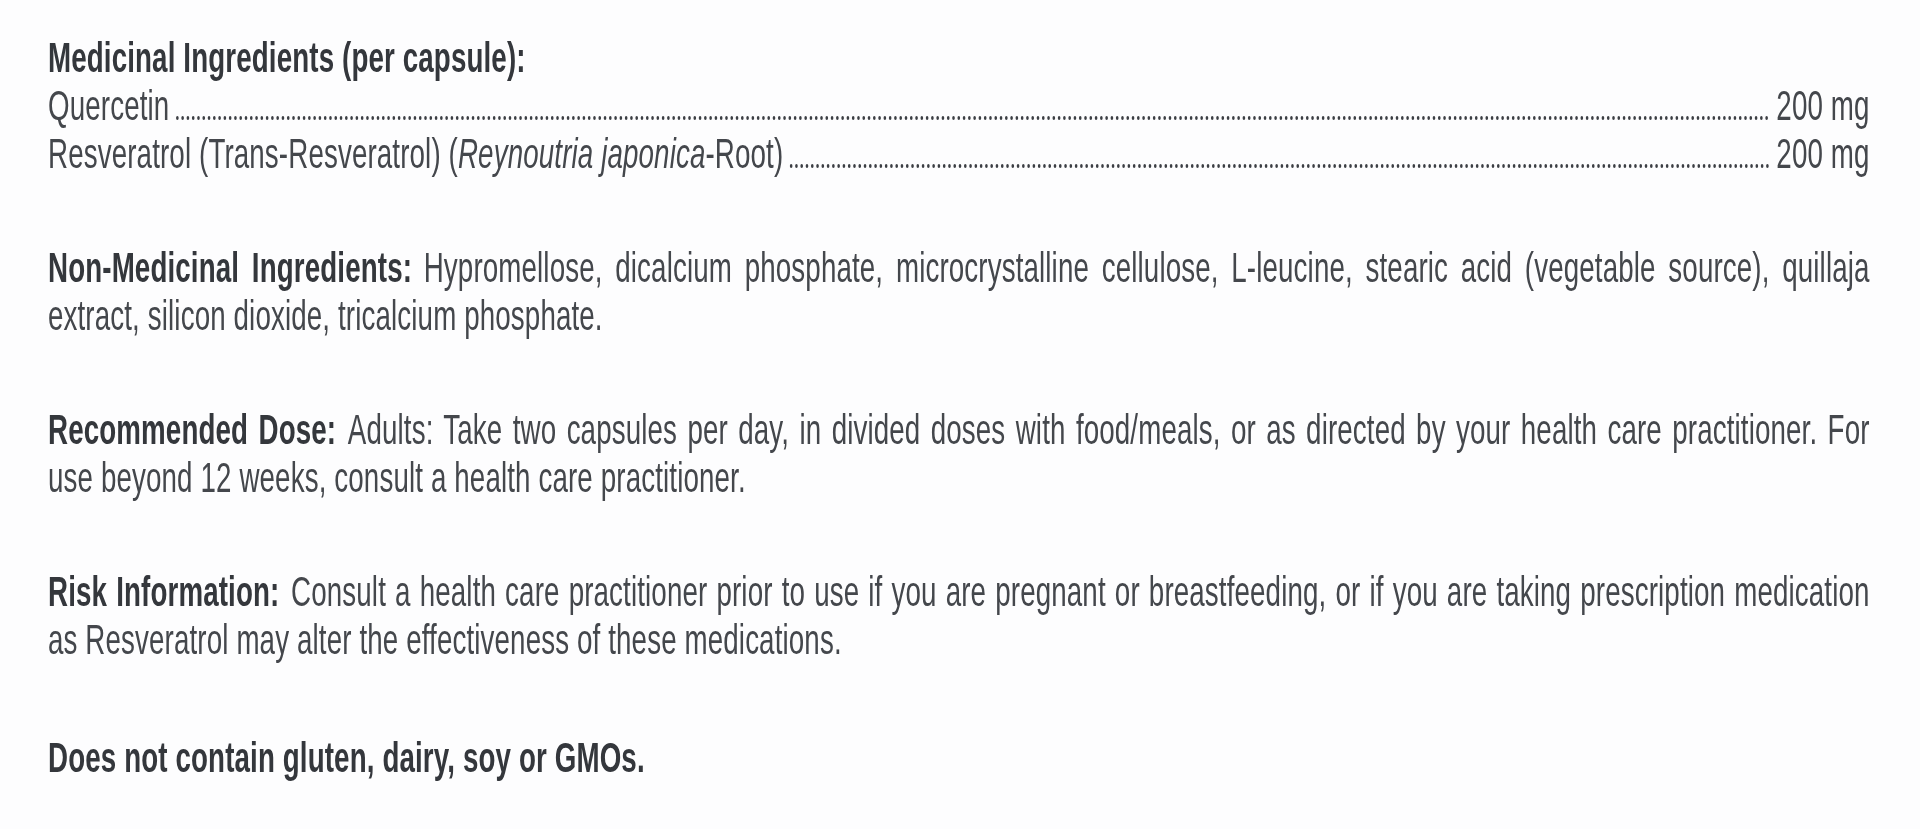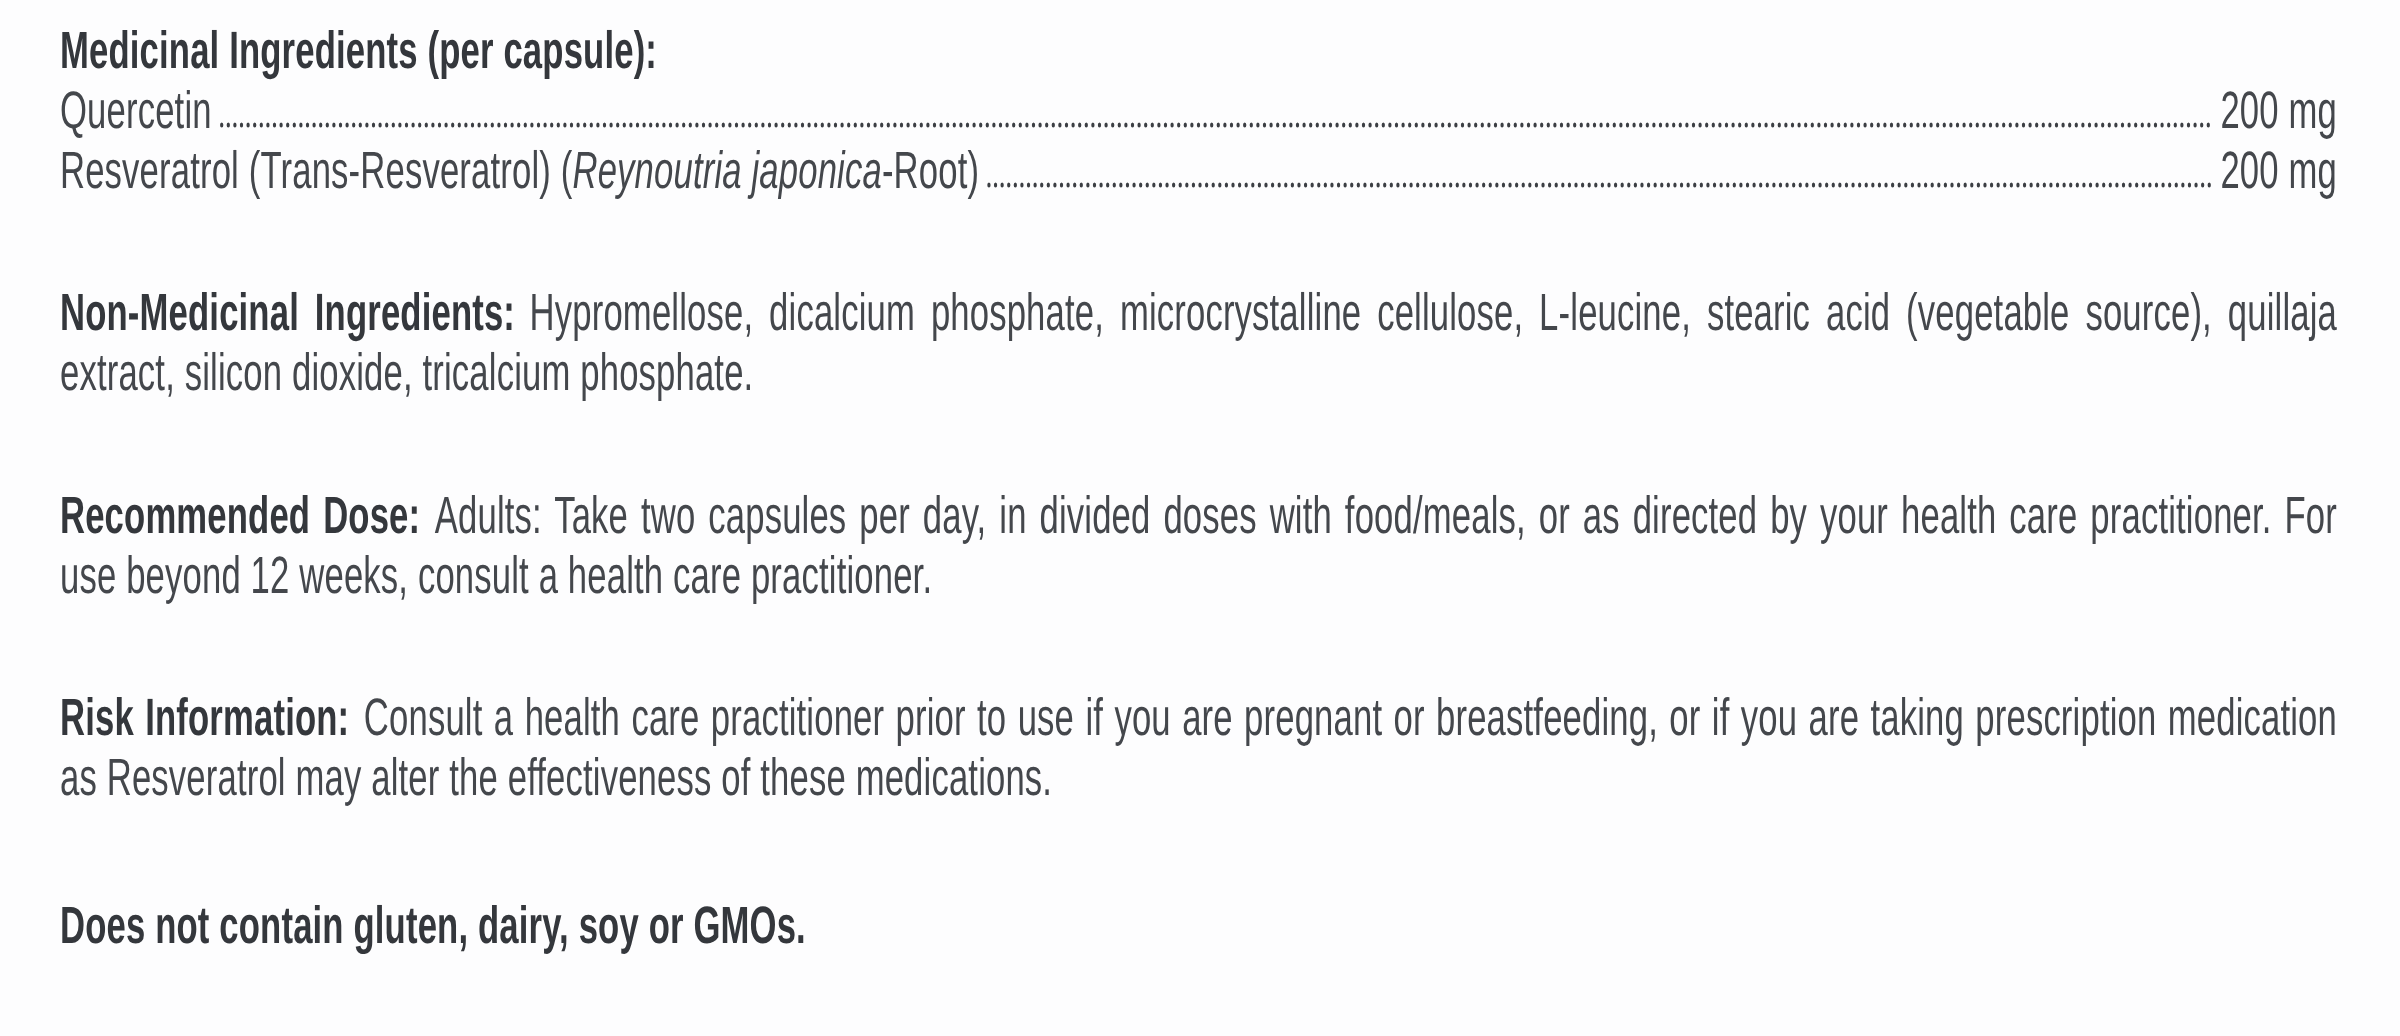--- a/index.html
+++ b/index.html
@@ -8,21 +8,21 @@
     width: 1920px;
     height: 829px;
     overflow: hidden;
     background: #fdfdfe;
     font-family: "Liberation Sans", sans-serif;
   }
   .page {
     position: relative;
     width: 1920px;
     height: 829px;
-    padding: 16px 0 0 48px;
+    padding: 34px 0 0 48px;
     box-sizing: border-box;
     color: #44474c;
   }
   
   .squeeze {
     width: 2760px;
     transform: scaleX(0.66);
     transform-origin: 0 0;
     font-size: 42px;
     line-height: 48px;

